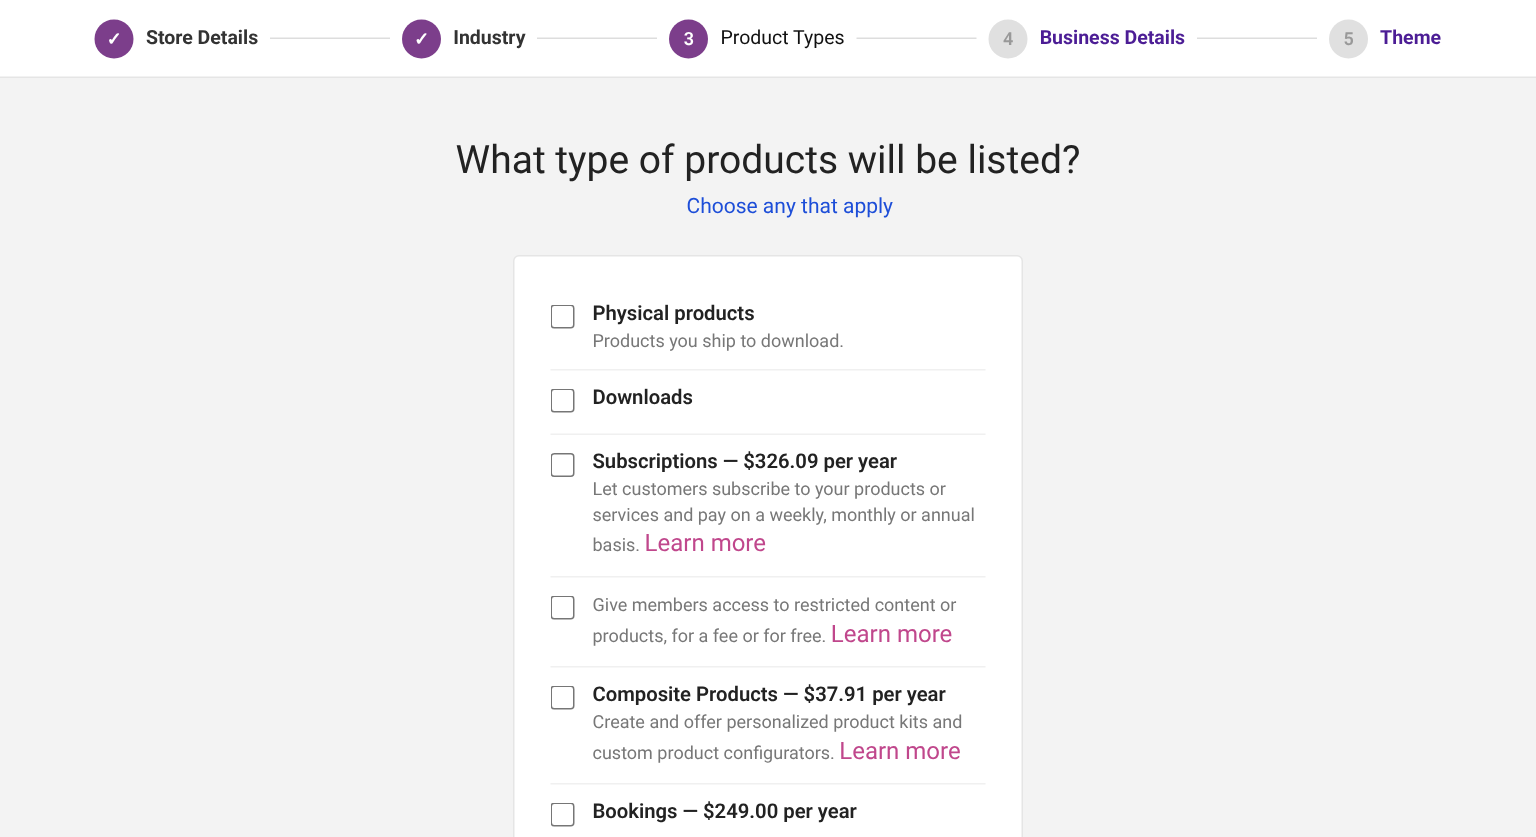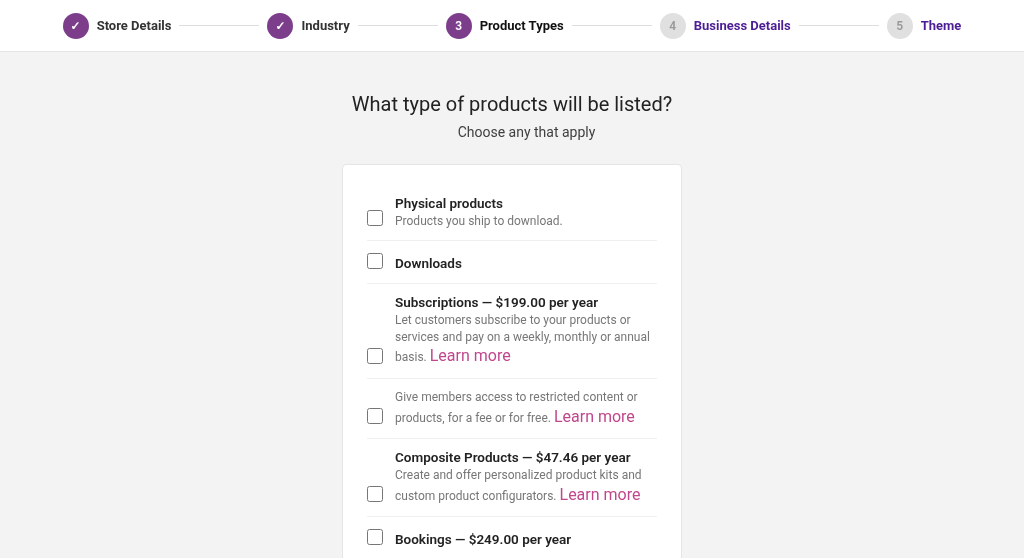--- a/index.html
+++ b/index.html
@@ -57,63 +57,63 @@
       background: #e0e0e0;
       color: #999;
     }
     .step-label {
       font-size: 13px;
       color: #333;
       white-space: nowrap;
       font-weight: bold;
     }
     .step-label.active {
-      font-weight: 700;
+      font-weight: 400;
       color: #111;
     }
     .step-label.inactive {
       color: #4c1d95;
     }
 
     
     .main {
       flex: 1;
       display: flex;
       flex-direction: column;
       align-items: center;
       padding: 40px 20px 20px;
     }
 
     .page-title {
-      font-size: 20px;
+      font-size: 26px;
       font-weight: 400;
       color: #222;
       margin-bottom: 8px;
       text-align: center;
     }
     .page-subtitle {
       font-size: 14px;
-      color: #404040;
+      color: #1d4ed8;
       margin-bottom: 24px;
       text-align: left;
       margin-left: 29px;
     }
 
     
     .card {
       background: #fff;
       border: 1px solid #e5e5e5;
       border-radius: 4px;
       width: 340px;
       padding: 20px 24px 24px;
     }
 
     .product-option {
       display: flex;
-      align-items: flex-end;
+      align-items: flex-start;
       gap: 12px;
       padding: 10px 0;
       border-bottom: 1px solid #f0f0f0;
     }
     .product-option:last-of-type {
       border-bottom: none;
     }
 
     .checkbox-wrap {
       margin-top: 2px;
@@ -208,38 +208,38 @@
     </div>
     <label class="option-text" for="check-downloads">
       <div class="option-title">Downloads</div>
     </label>
   </div>
       <div class="product-option">
     <div class="checkbox-wrap">
       <input type="checkbox" id="check-subscriptions" style="">
     </div>
     <label class="option-text" for="check-subscriptions">
-      <div class="option-title">Subscriptions — $199.00 per year</div>
+      <div class="option-title">Subscriptions — $326.09 per year</div>
       <div class="option-desc"><span>Let customers subscribe to your products or services and pay on a weekly, monthly or annual basis.</span> <a href="#" class="learn-more">Learn more</a></div>
     </label>
   </div>
       <div class="product-option">
     <div class="checkbox-wrap">
       <input type="checkbox" id="check-memberships" style="">
     </div>
     <label class="option-text" for="check-memberships">
       <div class="option-desc"><span>Give members access to restricted content or products, for a fee or for free.</span> <a href="#" class="learn-more">Learn more</a></div>
     </label>
   </div>
       <div class="product-option">
     <div class="checkbox-wrap">
       <input type="checkbox" id="check-composite" style="">
     </div>
     <label class="option-text" for="check-composite">
-      <div class="option-title">Composite Products — $47.46 per year</div>
+      <div class="option-title">Composite Products — $37.91 per year</div>
       <div class="option-desc"><span>Create and offer personalized product kits and custom product configurators.</span> <a href="#" class="learn-more">Learn more</a></div>
     </label>
   </div>
       <div class="product-option">
     <div class="checkbox-wrap">
       <input type="checkbox" id="check-bookings" style="">
     </div>
     <label class="option-text" for="check-bookings">
       <div class="option-title">Bookings — $249.00 per year</div>
 

